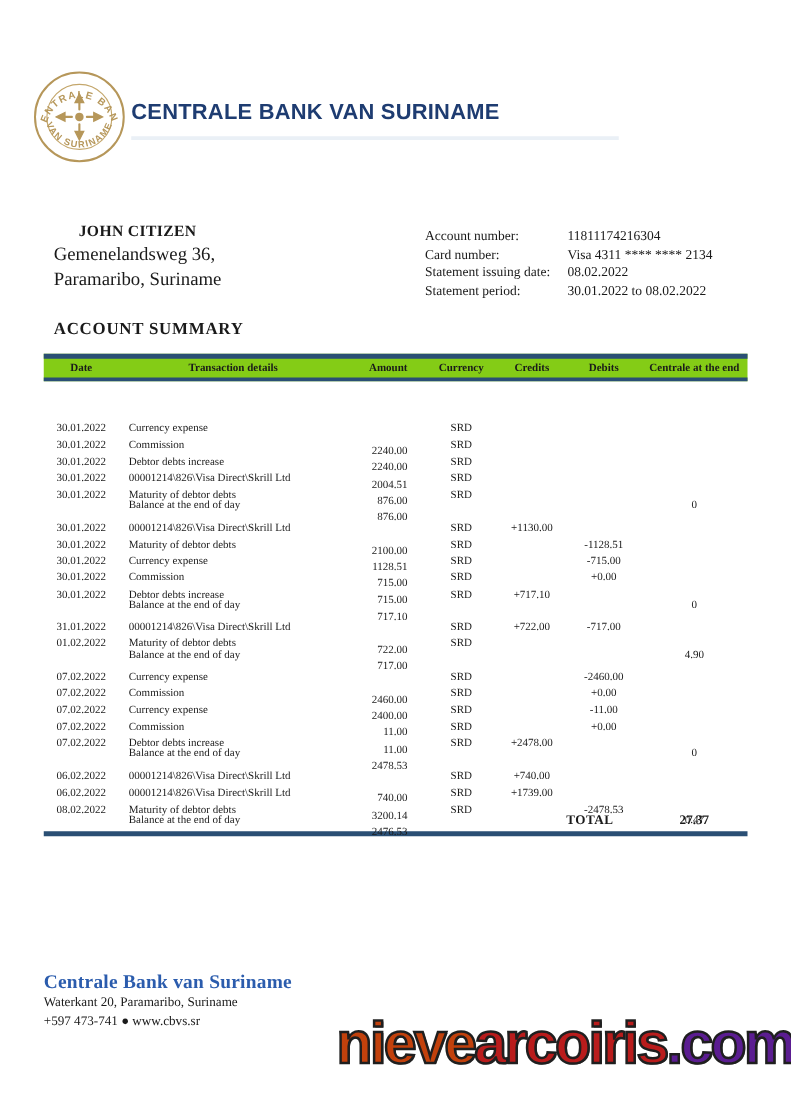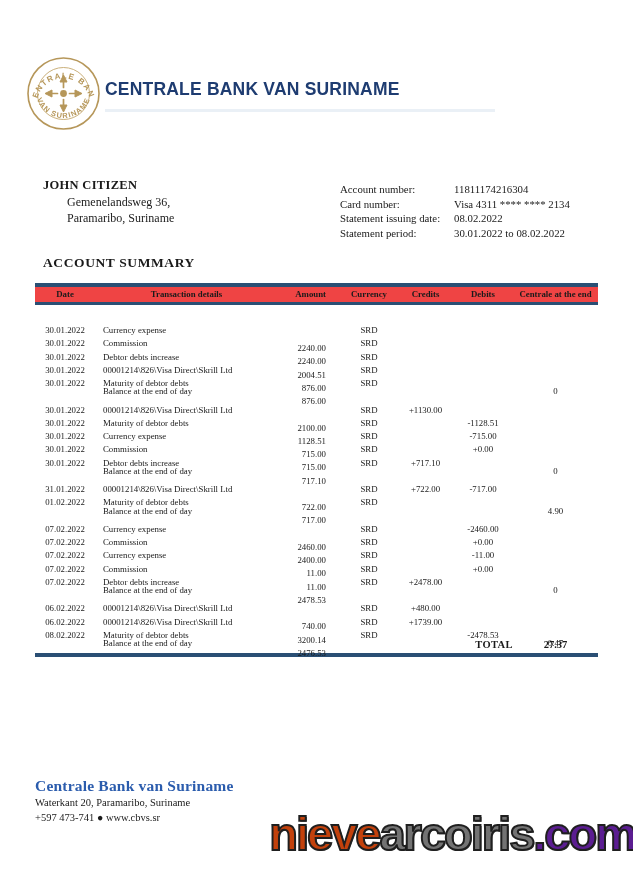--- a/index.html
+++ b/index.html
@@ -23,88 +23,88 @@
     font-weight: bold; font-size: 17.5px; letter-spacing: 0.2px;
     color: #1e3c71;
   }
   .title-underline {
     position: absolute; left: 105px; top: 109px; width: 390px; height: 3px;
     background: #eaf0f6;
   }
 
   
   .holder { position: absolute; left: 43px; top: 178px; }
-  .holder .name { font-weight: bold; font-size: 12.5px; letter-spacing: 0.3px; }
-  .holder .addr { font-size: 12px; line-height: 1.3; margin-top: 2px; margin-left: 24px; }
+  .holder .name { font-weight: bold; font-size: 12.5px; letter-spacing: 0.3px; text-align: center; }
+  .holder .addr { font-size: 15px; line-height: 1.3; margin-top: 2px; }
 
   
   .acct-info { position: absolute; left: 340px; top: 182px; font-size: 10.8px; }
   .acct-info .row { display: flex; line-height: 1.35; }
   .acct-info .lbl { width: 114px; }
   .acct-info .val { white-space: nowrap; }
 
   
   .summary-title {
     position: absolute; left: 43px; top: 255px;
     font-weight: bold; font-size: 13.5px; letter-spacing: 0.6px;
   }
 
   .stmt-table { position: absolute; left: 35px; top: 283px; width: 563px; }
   .t-head {
     display: grid;
     grid-template-columns: 60px 175px 70px 58px 55px 60px 85px;
     border-top: 4px solid #2a4f74;
     border-bottom: 3px solid #2a4f74;
-    background: #ef4444;
+    background: #84cc16;
     font-weight: bold; font-size: 8.8px;
     padding: 2px 0 3px 0;
   }
   .t-head > div { text-align: center; }
   .t-head .h-details { text-align: center; padding-left: 8px; }
   .t-head .h-amount { text-align: right; padding-right: 14px; }
 
-  .t-body { font-size: 8.8px; padding-top: 2px; }
+  .t-body { font-size: 8.8px; padding-top: 14px; }
   .t-row {
     display: grid;
     grid-template-columns: 60px 175px 70px 58px 55px 60px 85px;
     height: 13.25px; align-items: center;
   }
   .t-row .c-date { text-align: center; }
   .t-row .c-details { text-align: left; padding-left: 8px; }
   .t-row .c-amount { text-align: right; padding-right: 14px; margin-top: 36px; }
   .t-row .c-currency, .t-row .c-credits, .t-row .c-debits, .t-row .c-balance { text-align: center; }
 
   .t-total {
     display: grid;
     grid-template-columns: 60px 175px 70px 58px 55px 60px 85px;
     font-weight: bold; font-size: 10.5px;
     padding: 1px 0 3px 0;
     border-bottom: 4px solid #2a4f74;
   }
-  .t-total .total-lbl { grid-column: 6; text-align: right; letter-spacing: 0.4px; }
+  .t-total .total-lbl { grid-column: 6; text-align: left; letter-spacing: 0.4px; }
   .t-total .total-val { grid-column: 7; text-align: center; }
 
   
   .footer { position: absolute; left: 35px; top: 777px; }
   .footer .f-bank {
     font-weight: bold; font-size: 15.5px; color: #2b5cad; letter-spacing: 0.2px;
   }
   .footer .f-line { font-size: 10.5px; line-height: 1.35; margin-top: 1px; }
 
   
   .watermark {
     position: absolute; right: -2px; top: 806px;
     font-family: "Liberation Sans", sans-serif;
     font-weight: bold; font-size: 47px; letter-spacing: -2px;
     white-space: nowrap;
     -webkit-text-stroke: 2px #1f1f1f;
     text-shadow: 1px 1px 0 #333;
   }
   .wm-1 { color: #c2410c; }
-  .wm-2 { color: #737373; }
+  .wm-2 { color: #b91c1c; }
   .wm-3 { color: #5b1d91; }
 </style>
 </head>
 <body>
 
 <div class="page">
 
   <svg class="logo" viewBox="0 0 75 75">
     <circle cx="37.5" cy="37.5" r="35.5" fill="none" stroke="#b6975a" stroke-width="1.6"></circle>
     <circle cx="37.5" cy="37.5" r="26" fill="none" stroke="#c4a76c" stroke-width="0.9"></circle>
@@ -363,21 +363,21 @@
     <div class="c-currency"></div>
     <div class="c-credits"></div>
     <div class="c-debits"></div>
     <div class="c-balance">0</div>
   </div>
         <div class="t-row">
     <div class="c-date">06.02.2022</div>
     <div class="c-details">00001214\826\Visa Direct\Skrill Ltd</div>
     <div class="c-amount">740.00</div>
     <div class="c-currency">SRD</div>
-    <div class="c-credits">+480.00</div>
+    <div class="c-credits">+740.00</div>
     <div class="c-debits"></div>
     <div class="c-balance"></div>
   </div>
         <div class="t-row">
     <div class="c-date">06.02.2022</div>
     <div class="c-details">00001214\826\Visa Direct\Skrill Ltd</div>
     <div class="c-amount">3200.14</div>
     <div class="c-currency">SRD</div>
     <div class="c-credits">+1739.00</div>
     <div class="c-debits"></div>

